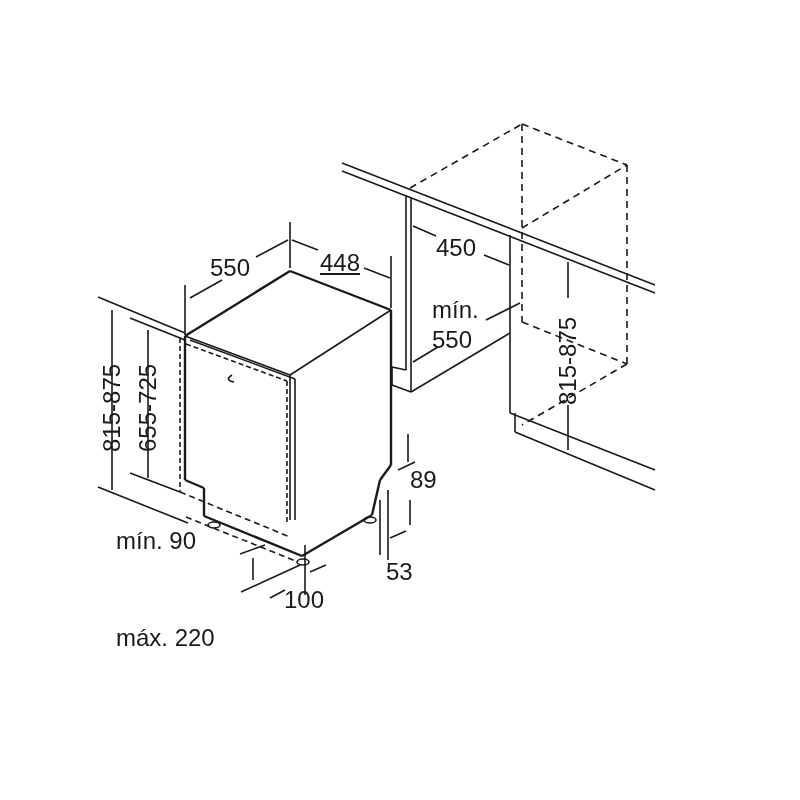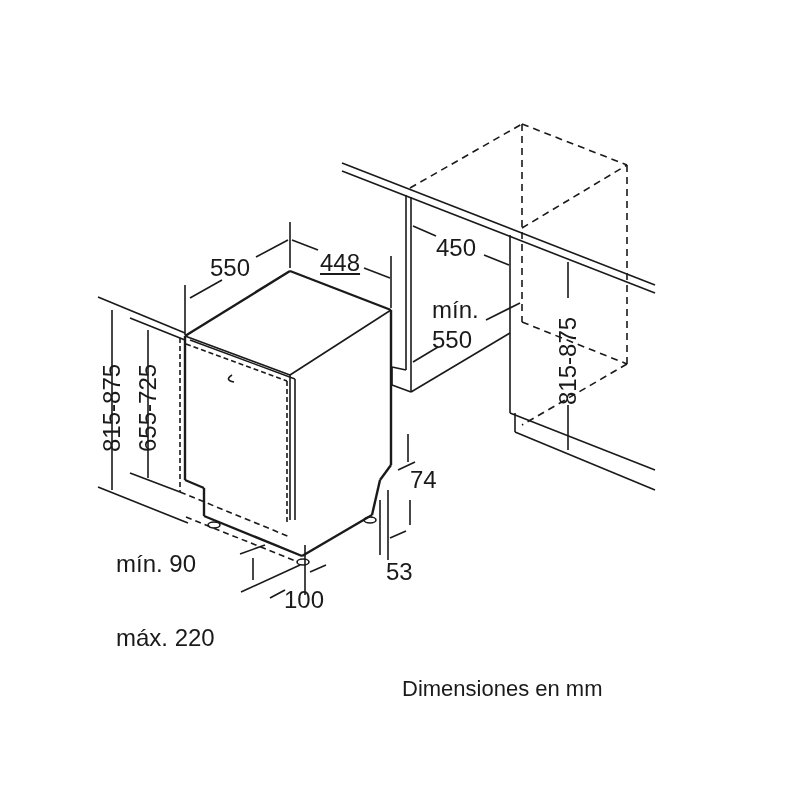--- a/index.html
+++ b/index.html
@@ -118,19 +118,18 @@
 </svg>
 
 <span class="lbl" style="left:210px;top:256px;">550</span>
 <span class="lbl" style="left:320px;top:251px;text-decoration:underline;">448</span>
 <span class="lbl" style="left:436px;top:236px;">450</span>
 <span class="lbl" style="left:432px;top:298px;text-align:right;">mín.</span>
 <span class="lbl" style="left:432px;top:328px;">550</span>
 <span class="lbl rot" style="left:556px;top:405px;">815-875</span>
 <span class="lbl rot" style="left:100px;top:452px;">815-875</span>
 <span class="lbl rot" style="left:136px;top:452px;">655-725</span>
-<span class="lbl" style="left:410px;top:468px;">74</span>
+<span class="lbl" style="left:410px;top:468px;">89</span>
 <span class="lbl" style="left:386px;top:560px;">53</span>
-<span class="lbl" style="left:116px;top:552px;">mín. 90</span>
+<span class="lbl" style="left:116px;top:529px;">mín. 90</span>
 <span class="lbl" style="left:116px;top:582px;margin-top:44px;">máx. 220</span>
 <span class="lbl" style="left:284px;top:588px;">100</span>
-<span class="lbl caption" style="left:402px;top:678px;">Dimensiones en mm</span>
 </div>
 
 </body></html>

